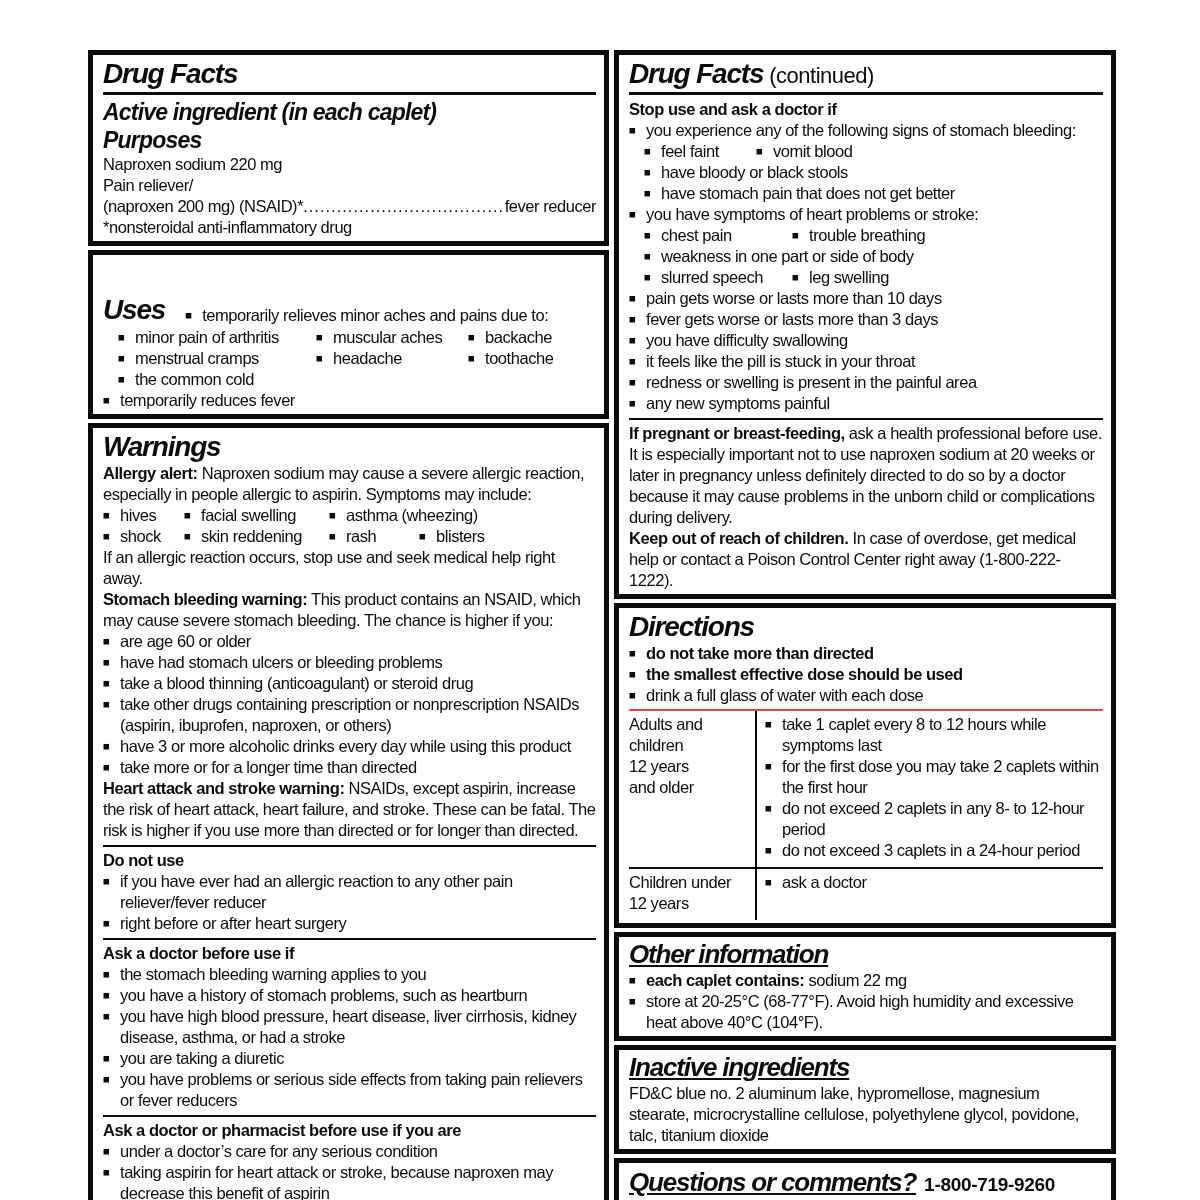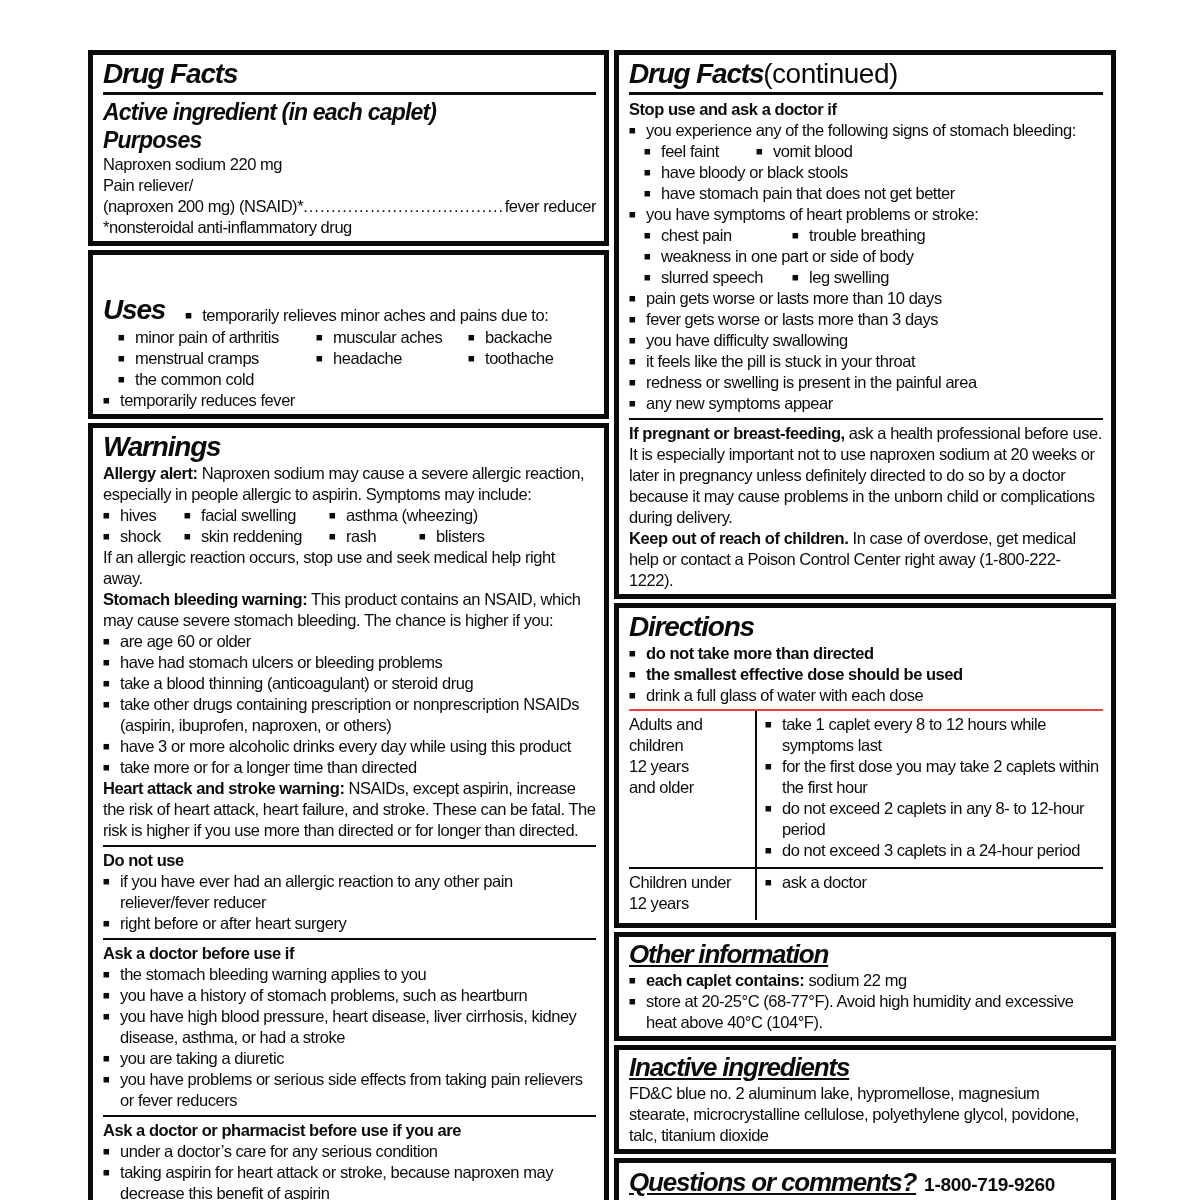--- a/index.html
+++ b/index.html
@@ -8,21 +8,21 @@
     font-family:"Liberation Sans", sans-serif;color:#0c0c0c;
     -webkit-font-smoothing:antialiased;
   }
   .sheet{position:absolute;left:88px;top:50px;width:1028px;display:flex;gap:5px;}
   .col{display:flex;flex-direction:column;gap:4px;}
   .col-left{width:521px;}
   .col-right{width:502px;}
   .box{border:5px solid #0b0b0b;background:#fff;padding:3px 8px 3px 10px;}
   .fs-title{font-style:italic;font-weight:bold;font-size:28px;letter-spacing:-1.2px;line-height:1.15;}
   .fs-title.sm{font-size:26px;text-decoration:underline;}
-  .continued{font-size:28px;font-weight:normal;font-style:normal;letter-spacing:-0.5px;}
+  .continued{font-size:22px;font-weight:normal;font-style:normal;letter-spacing:-0.5px;margin-left:6px;}
   .trule{border-top:3px solid #0b0b0b;margin:2px 0 4px 0;}
   .hr{border-top:2px solid #0b0b0b;margin:4px 0 3px 0;}
   .body, .b{font-size:16.5px;line-height:21px;letter-spacing:-0.45px;}
   .bh{font-weight:bold;}
   .subhead{font-style:italic;font-weight:bold;font-size:23px;letter-spacing:-0.8px;line-height:1.2;}
   .row{display:flex;}
   .sb{justify-content:space-between;align-items:baseline;flex-direction:column;}
   .rt{text-align:right;}
   .b{display:flex;align-items:flex-start;}
   .sq{flex:none;width:17px;font-size:11.5px;line-height:21px;}
@@ -321,21 +321,21 @@
       <div class="b">
           <span class="sq">■</span>
           <span class="bt">it feels like the pill is stuck in your throat</span>
         </div>
       <div class="b">
           <span class="sq">■</span>
           <span class="bt">redness or swelling is present in the painful area</span>
         </div>
       <div class="b">
           <span class="sq">■</span>
-          <span class="bt">any new symptoms appear</span>
+          <span class="bt">any new symptoms painful</span>
         </div>
       <div class="hr"></div>
       <div class="body"><span class="bh">If pregnant or breast-feeding,</span><span> ask a health professional before use. It is especially important not to use naproxen sodium at 20 weeks or later in pregnancy unless definitely directed to do so by a doctor because it may cause problems in the unborn child or complications during delivery.</span></div>
       <div class="body"><span class="bh">Keep out of reach of children.</span><span> In case of overdose, get medical help or contact a Poison Control Center right away (1-800-222-1222).</span></div>
     </section>
 
     <section class="box">
       <div class="fs-title">Directions</div>
       <div class="b bh">
           <span class="sq">■</span>

